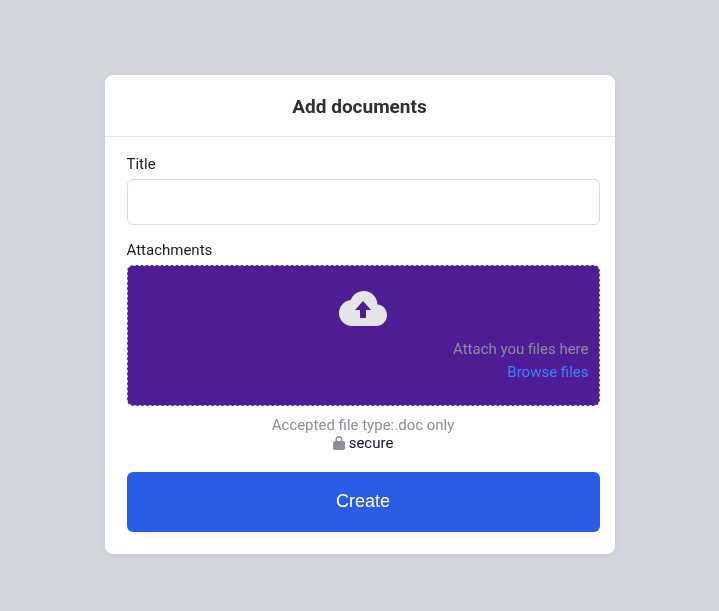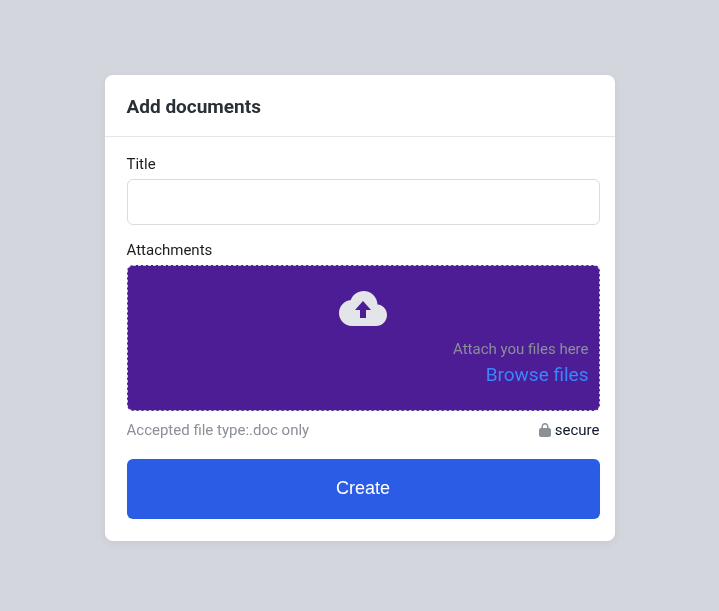--- a/index.html
+++ b/index.html
@@ -20,20 +20,21 @@
       width: 510px;
       background: #fff;
       border-radius: 8px;
       box-shadow: 0 2px 8px rgba(0,0,0,0.06);
       margin-top: 75px;
       overflow: hidden;
     }
     .card-header {
       padding: 20px 22px 18px 22px;
       border-bottom: 1px solid #e4e6ea;
+      text-align: center;
     }
     .card-header h2 {
       font-size: 19px;
       font-weight: 700;
       color: #2b2f36;
     }
     .card-body {
       padding: 18px 15px 22px 22px;
     }
     .form-group {
@@ -67,32 +68,33 @@
       margin: 0 auto 10px auto;
       display: block;
     }
     .dz-text {
       color: #8a8f98;
       font-size: 15px;
       line-height: 1.5;
     }
     .dz-link {
       color: #3a86ff;
-      font-size: 19px;
+      font-size: 15px;
       text-decoration: none;
       display: inline-block;
       margin-top: 2px;
     }
     .file-hint-row {
       display: flex;
       justify-content: space-between;
       align-items: center;
       margin-top: 10px;
       color: #8a8f98;
       font-size: 15px;
+      flex-direction: column;
     }
     .secure {
       display: inline-flex;
       align-items: center;
       gap: 4px;
       color: #0f172a;
     }
     .secure svg {
       flex-shrink: 0;
     }

